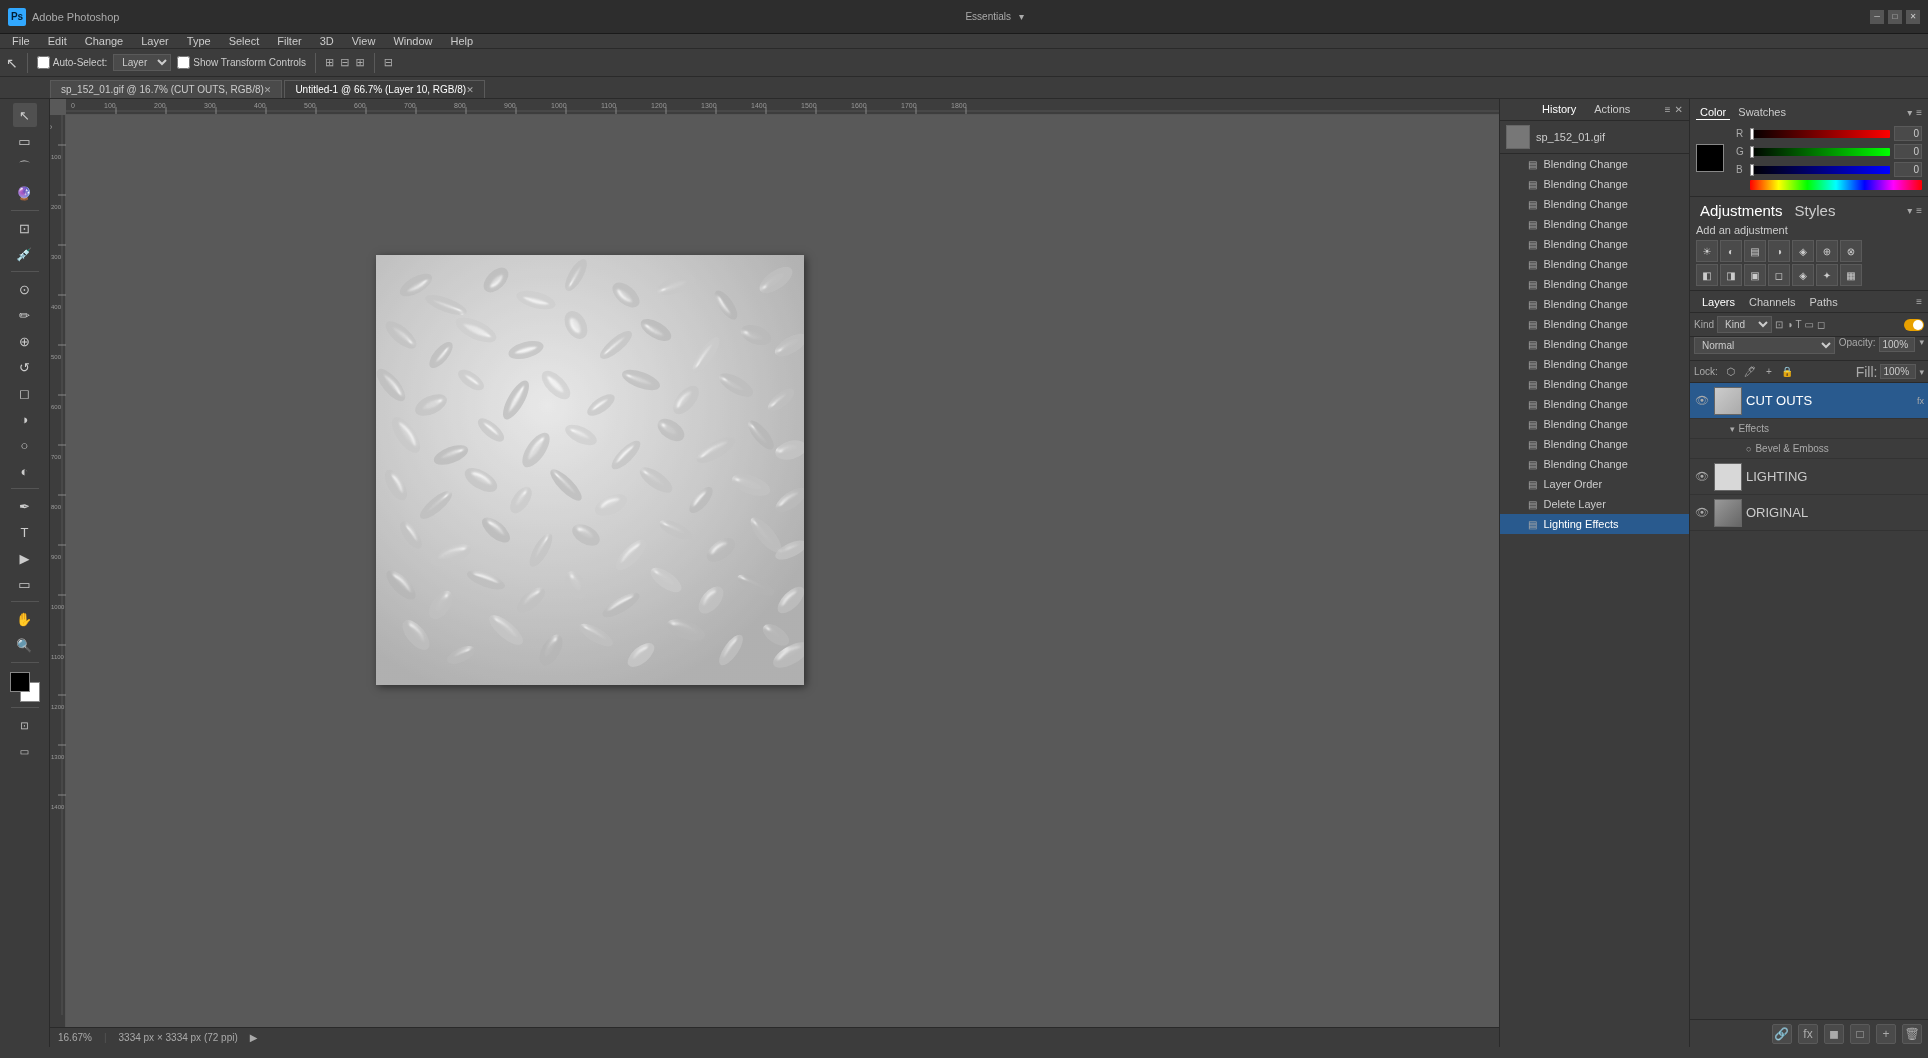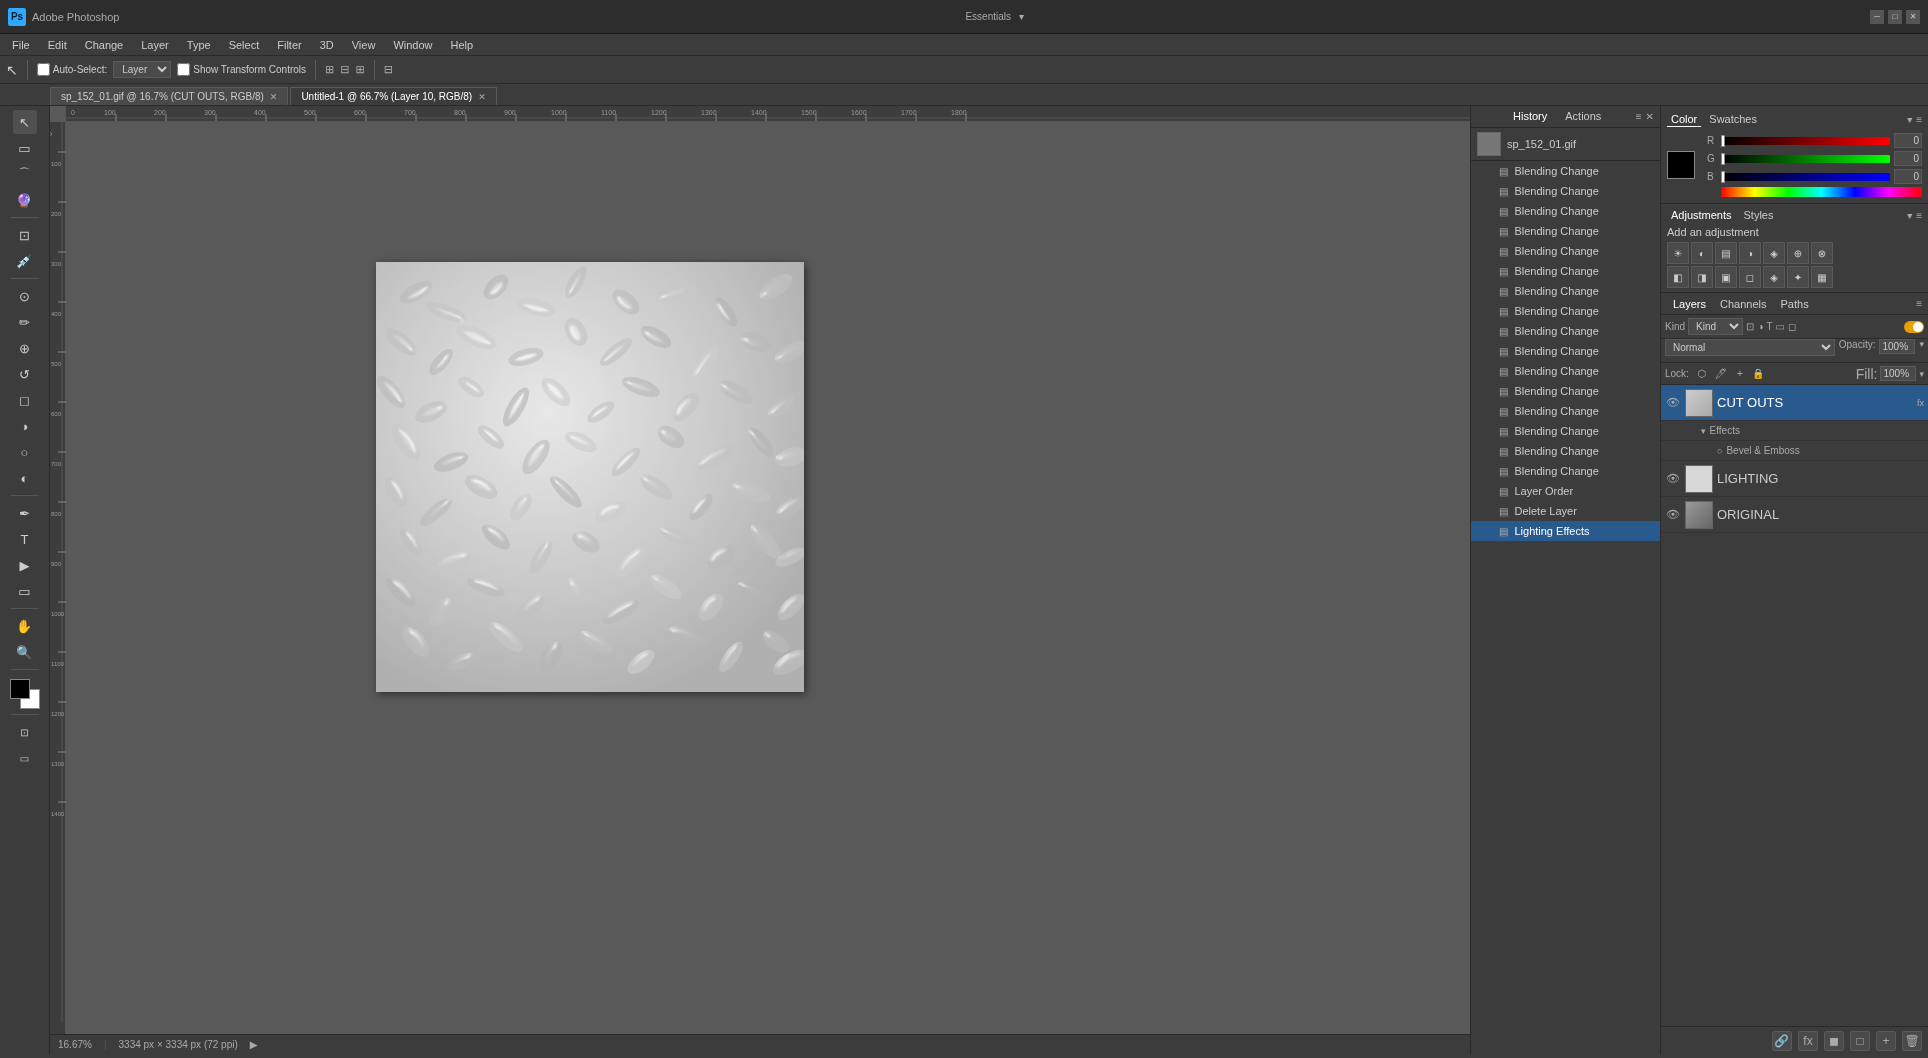--- a/index.html
+++ b/index.html
@@ -56,21 +56,21 @@
       display: flex;
       align-items: center;
       justify-content: center;
       font-size: 8px;
       cursor: pointer;
       color: #ccc;
     }
 
     
     #menu-bar {
-      height: 22px;
+      height: 15px;
       background: #3c3c3c;
       display: flex;
       align-items: center;
       padding: 0 4px;
       border-bottom: 1px solid #2a2a2a;
       gap: 2px;
     }
     .menu-item {
       padding: 2px 8px;
       font-size: 11px;
@@ -122,21 +122,20 @@
     .doc-tab {
       padding: 3px 10px;
       background: #4a4a4a;
       border: 1px solid #5a5a5a;
       border-bottom: none;
       font-size: 10px;
       color: #ccc;
       cursor: pointer;
       display: flex;
       align-items: center;
-      gap: 6px;
       margin-right: 2px;
     }
     .doc-tab.active {
       background: #3c3c3c;
       color: #fff;
     }
     .doc-tab-close {
       font-size: 9px;
       color: #aaa;
     }
@@ -341,21 +340,21 @@
       flex: 1;
       overflow-y: auto;
       overflow-x: hidden;
     }
     #history-scroll::-webkit-scrollbar { width: 8px; }
     #history-scroll::-webkit-scrollbar-track { background: #3c3c3c; }
     #history-scroll::-webkit-scrollbar-thumb { background: #666; }
 
     
     #right-panel {
-      width: 268px;
+      width: 239px;
       background: #3c3c3c;
       border-left: 1px solid #2a2a2a;
       display: flex;
       flex-direction: column;
     }
 
     
     #color-panel {
       background: #3c3c3c;
       border-bottom: 1px solid #2a2a2a;
@@ -430,21 +429,21 @@
       border-bottom: 1px solid #2a2a2a;
       padding: 4px 6px;
     }
     #adj-panel-header {
       display: flex;
       align-items: center;
       justify-content: space-between;
       margin-bottom: 4px;
     }
     .adj-tab {
-      font-size: 11px;
+      font-size: 15px;
       cursor: pointer;
       padding: 1px 4px;
       color: #ccc;
     }
     .adj-tab.active { color: #fff; }
     #adj-title {
       font-size: 11px;
       color: #ccc;
       margin-bottom: 4px;
     }

